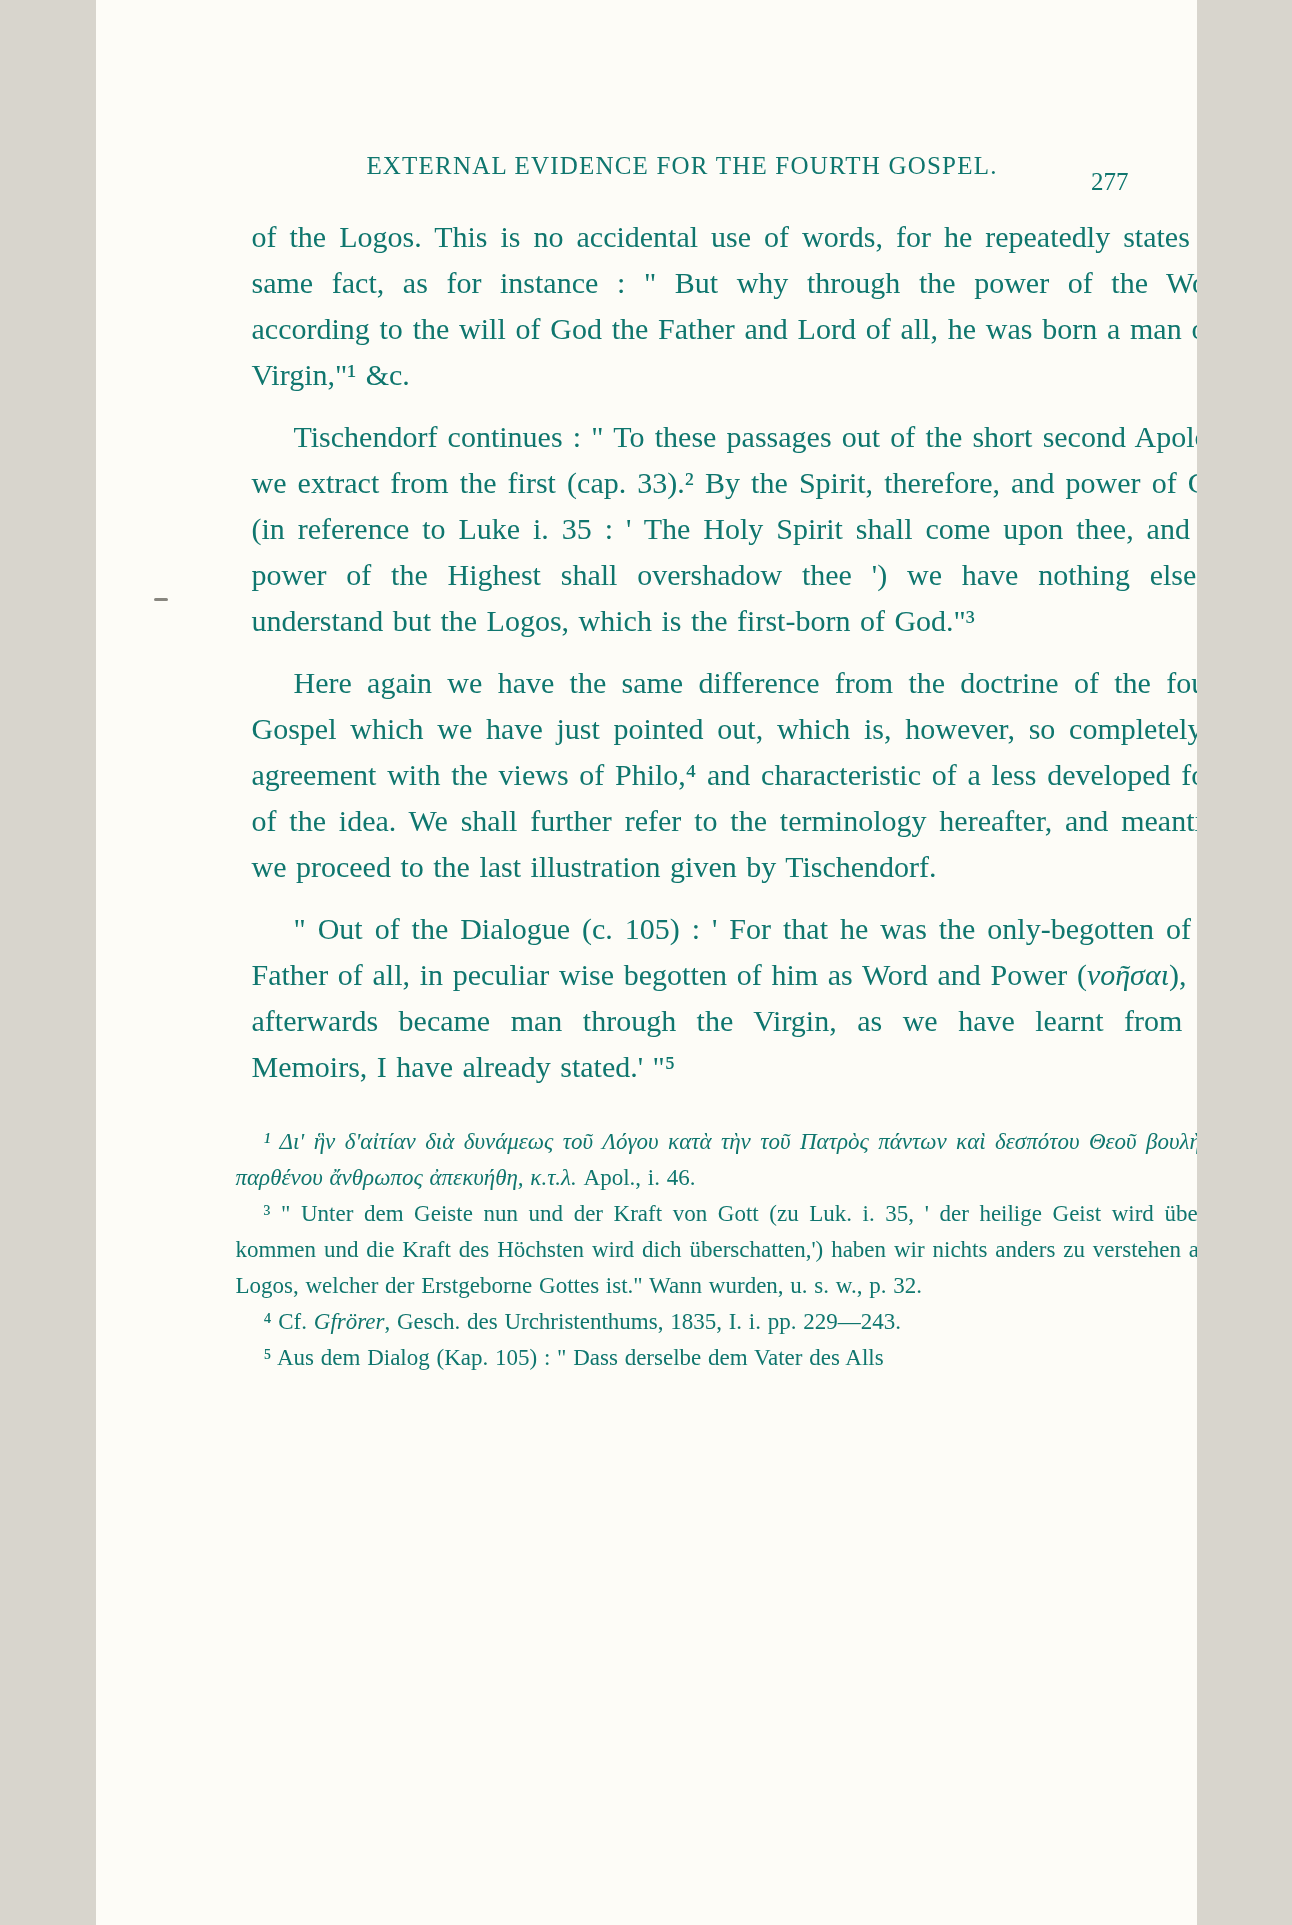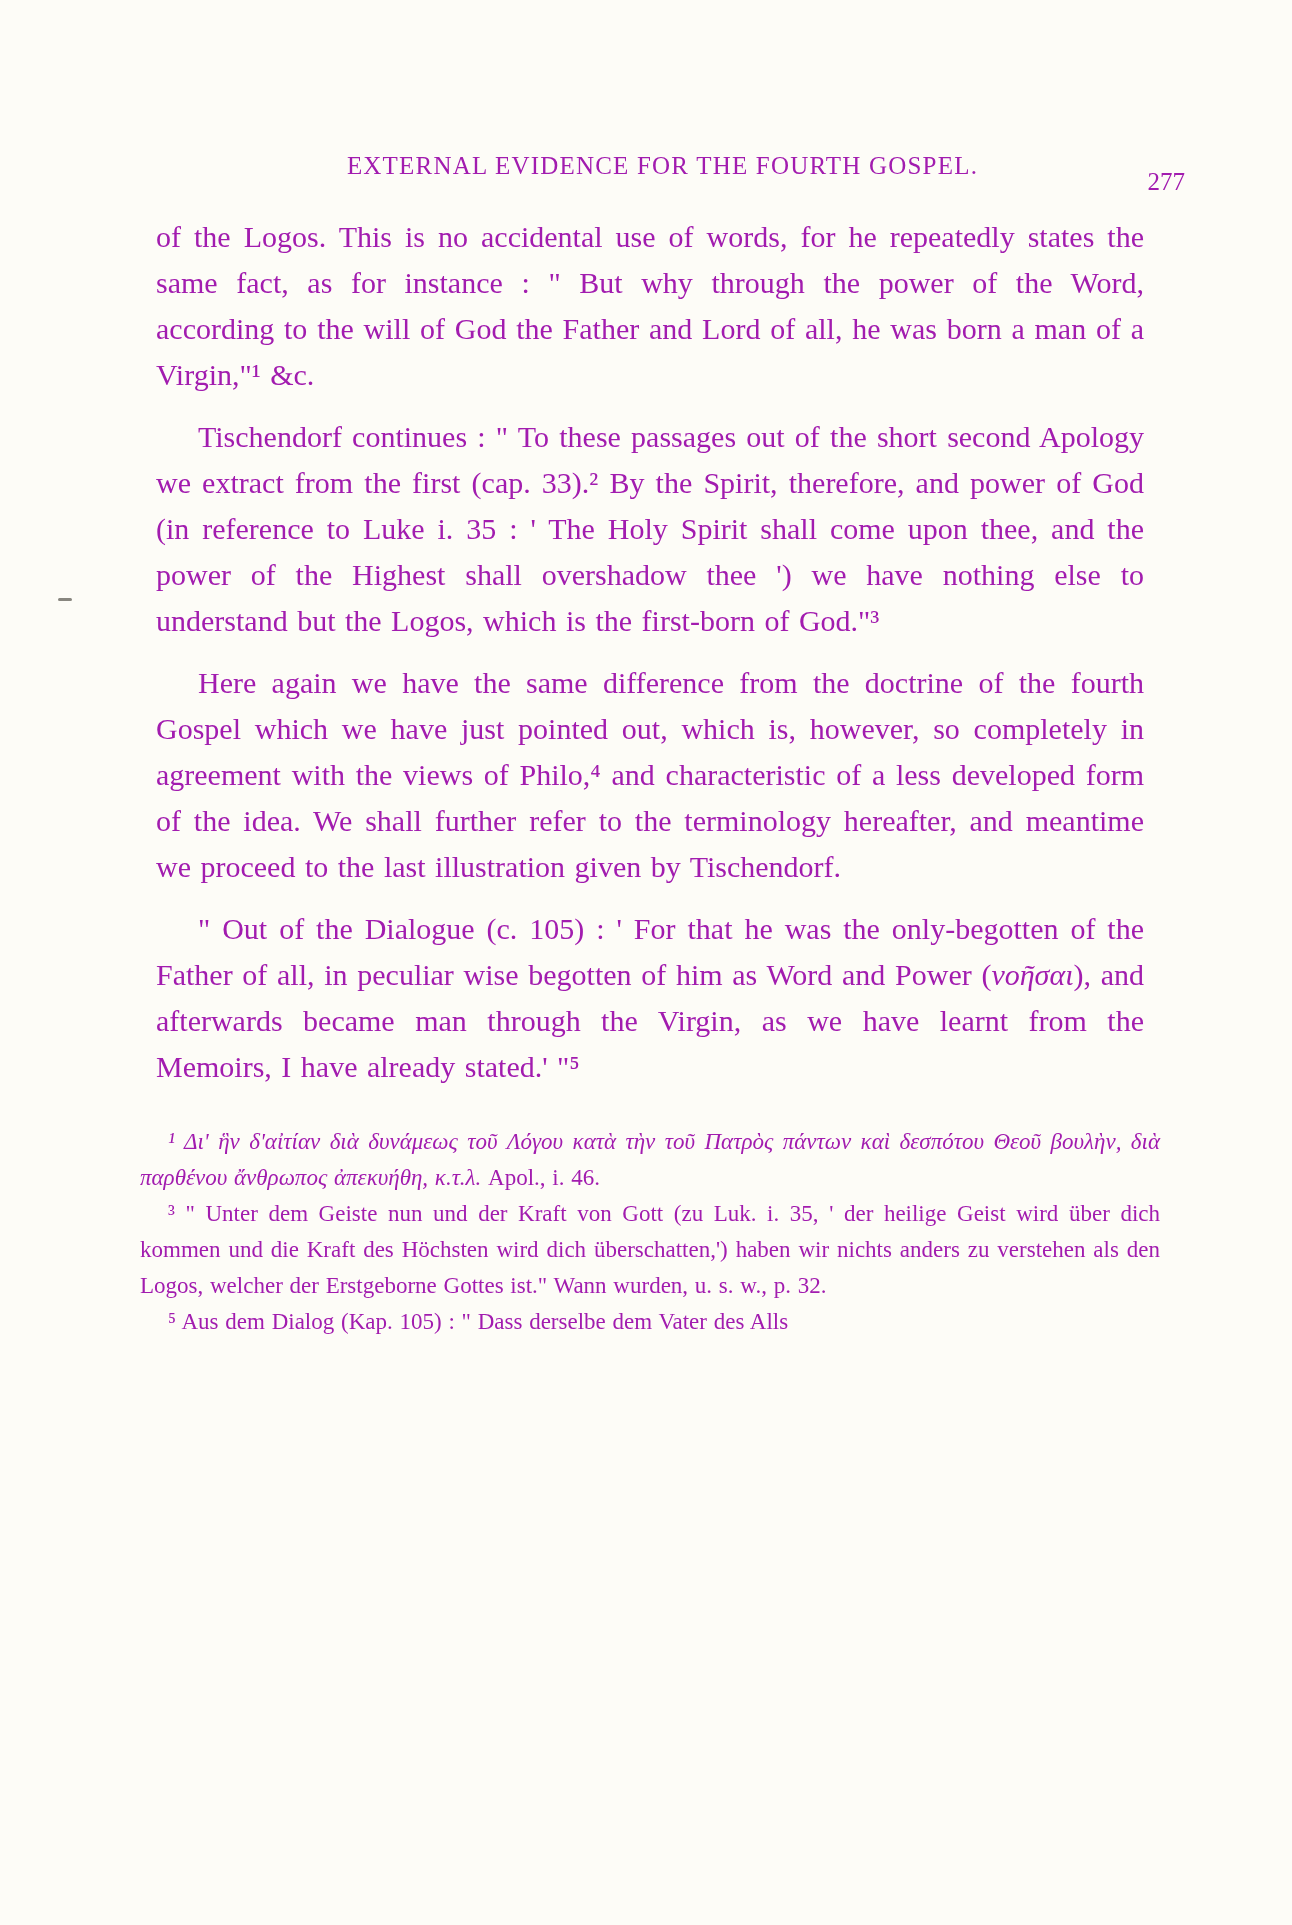--- a/index.html
+++ b/index.html
@@ -2,27 +2,27 @@
 <html><head>
 <meta charset="utf-8">
 <style>
   html, body {
     margin: 0;
     padding: 0;
     background: #d8d5cd;
   }
   .page {
     position: relative;
-    width: 1292px;
+    width: 1101px;
     height: 1925px;
     margin: 0 auto;
     box-sizing: border-box;
-    padding: 152px 107px 40px 140px;
+    padding: 152px 68px 40px 140px;
     background: #fdfcf7;
-    color: #a21caf;
+    color: #0f766e;
     font-family: "Liberation Serif", "DejaVu Serif", serif;
     overflow: hidden;
   }
   .header {
     position: relative;
     height: 32px;
     margin-bottom: 30px;
     text-align: center;
     font-size: 25px;
     letter-spacing: 1.2px;
@@ -96,17 +96,18 @@
     <p class="para"><span>" Out of the Dialogue (c. 105) : ' For that he was the only-begotten of the Father of all, in peculiar wise begotten of him as Word and Power (</span><span class="greek">νοῆσαι</span><span>), and afterwards became man through the Virgin, as we have learnt from the Memoirs, I have already stated.' "⁵</span></p>
   </main>
 
   <section class="footnotes">
     <p class="footnote"><span class="greek">¹ Δι' ἣν δ'αἰτίαν διὰ δυνάμεως τοῦ Λόγου κατὰ τὴν τοῦ Πατρὸς πάντων καὶ δεσπότου Θεοῦ βουλὴν, διὰ παρθένου ἄνθρωπος ἀπεκυήθη, κ.τ.λ.</span><span>  Apol., i. 46.</span></p>
 
 
     <p class="footnote">³ " Unter dem Geiste nun und der Kraft von Gott (zu Luk. i. 35, ' der heilige Geist wird über dich kommen und die Kraft des Höchsten wird dich überschatten,') haben wir nichts anders zu verstehen als den Logos, welcher der Erstgeborne Gottes ist."  Wann wurden, u. s. w., p. 32.</p>
 
 
+    <p class="footnote"><span>⁴ Cf. </span><span class="italic">Gfrörer</span><span>, Gesch. des Urchristenthums, 1835, I. i. pp. 229—243.</span></p>
 
     <p class="footnote">⁵ Aus dem Dialog (Kap. 105) : " Dass derselbe dem Vater des Alls</p>
   </section>
 
 </div>
 
 </body></html>

